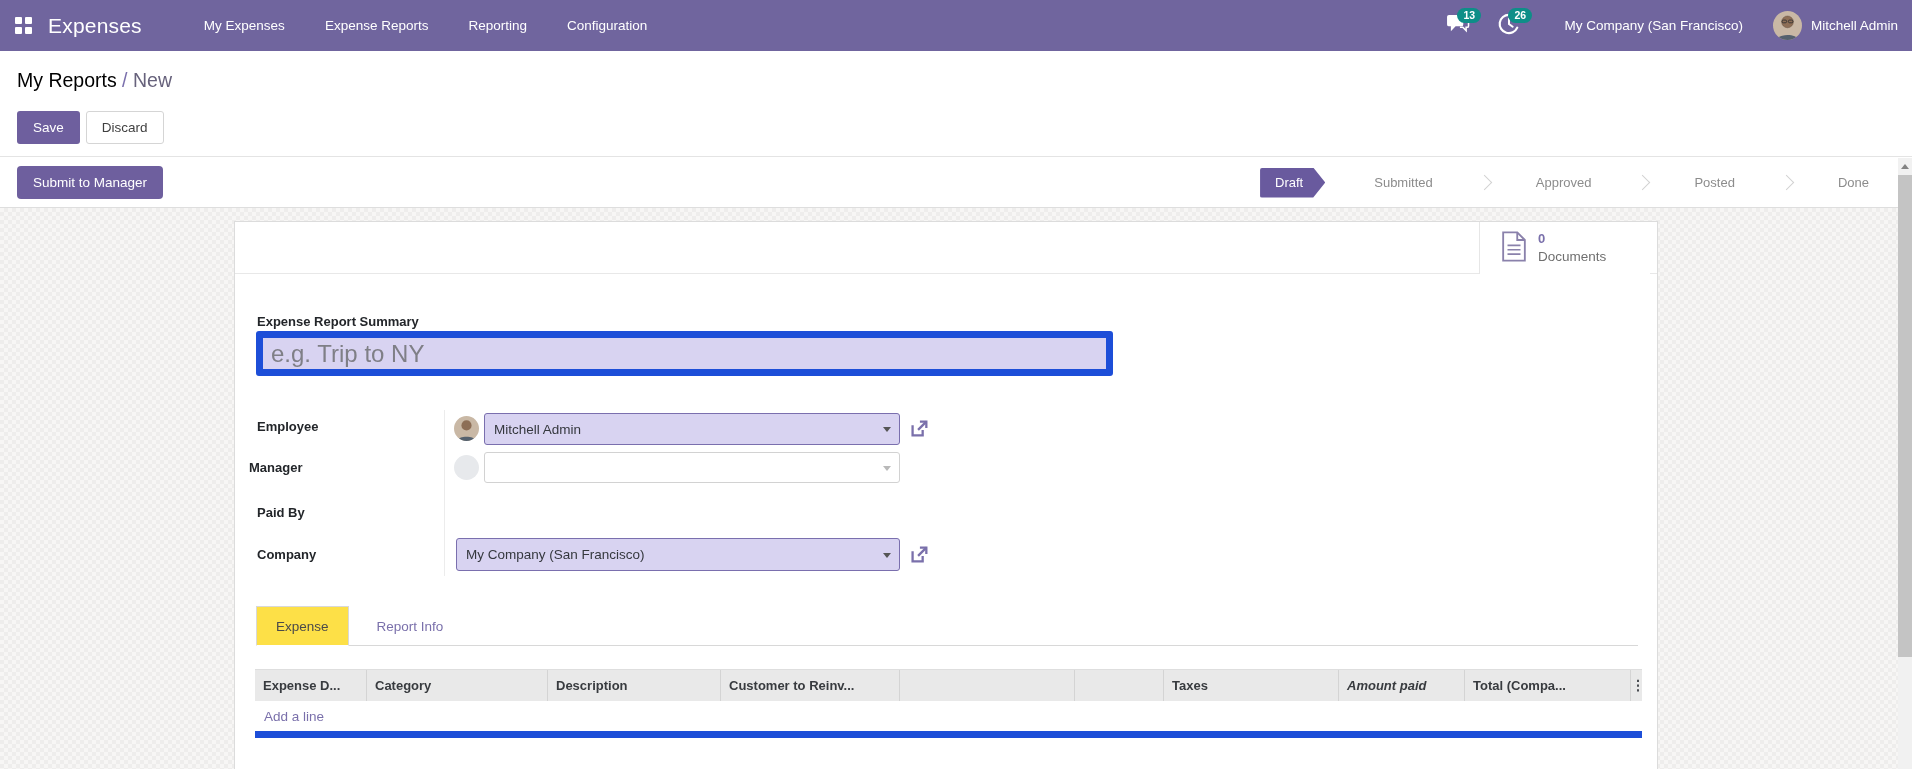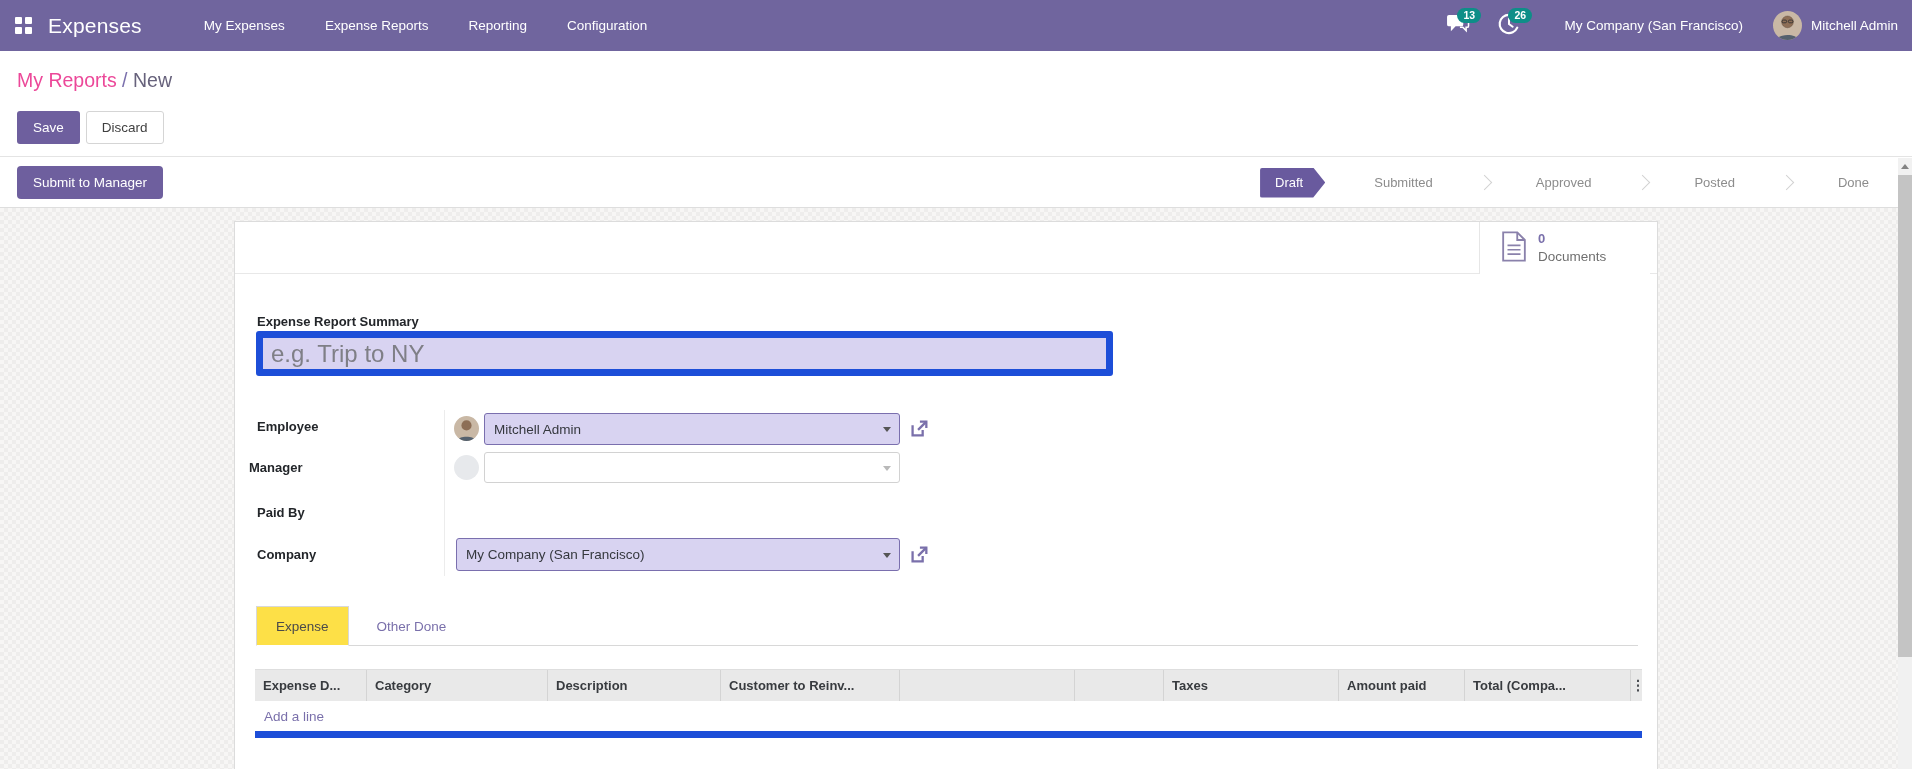--- a/index.html
+++ b/index.html
@@ -18,21 +18,21 @@
   .icon-btn { position:relative; height:100%; display:flex; align-items:center; padding:0 14px; cursor:pointer; }
   .badge { position:absolute; top:8px; left:24px; background:#0e8e88; color:#fff; font-size:10.5px; font-weight:bold; padding:2px 6px; border-radius:9px; line-height:1; }
   .company-switch { font-size:13.5px; padding:0 26px 0 30px; height:100%; display:flex; align-items:center; cursor:pointer; }
   .user-menu { display:flex; align-items:center; gap:9px; padding:0 14px 0 4px; height:100%; cursor:pointer; }
   .avatar { width:29px; height:29px; border-radius:50%; overflow:hidden; flex:0 0 auto; }
   .user-name { font-size:13.5px; }
 
   
   .cp { position:absolute; left:0; top:51px; width:1912px; height:106px; background:#fff; border-bottom:1px solid #e4e4e4; }
   .breadcrumb { position:absolute; left:17px; top:18px; font-size:19.5px; }
-  .bc-link { color:#ec4899; cursor:pointer; }
+  .bc-link { color:#000000; cursor:pointer; }
   .bc-sep { color:#7a6fac; }
   .bc-current { color:#67627c; }
   .cp-buttons { position:absolute; left:17px; top:60px; display:flex; }
   .btn { font-size:13.5px; height:33px; padding:0 15px; border-radius:3px; border:1px solid transparent; cursor:pointer; display:inline-flex; align-items:center; }
   .btn-primary { background:#6e5f9e; color:#fff; }
   .btn-secondary { background:#fff; color:#3f3f3f; border-color:#d5d5d5; margin-left:6px; }
 
   
   .statusbar { position:absolute; left:0; top:158px; width:1912px; height:50px; background:#fff; border-bottom:1px solid #dedede; display:flex; align-items:center; justify-content:space-between; padding:0 30px 0 17px; }
   .submit-btn { background:#6e5f9e; color:#fff; font-size:13.5px; height:33px; padding:0 16px; border:none; border-radius:4px; cursor:pointer; }
@@ -230,33 +230,33 @@
   <span class="ext-link" style="left:673px; top:322px;">
     <svg width="22" height="22" viewBox="0 0 24 24">
       <path d="M5 8 v11 h11 v-6" fill="none" stroke="#7a70ab" stroke-width="2.5"></path>
       <path d="M13 4 h7 v7" fill="none" stroke="#7a70ab" stroke-width="2.5"></path>
       <path d="M20 4 L11 13" fill="none" stroke="#7a70ab" stroke-width="2.5"></path>
     </svg>
   </span>
 
   <div class="tabs">
     <div class="tab tab-active">Expense</div>
-    <div class="tab tab-inactive">Other Done</div>
+    <div class="tab tab-inactive">Report Info</div>
   </div>
   <div class="tabs-underline"></div>
 
   <div class="thead">
     <div class="th" style="flex-basis:112px;">Expense D...</div>
     <div class="th" style="flex-basis:181px;">Category</div>
     <div class="th" style="flex-basis:173px;">Description</div>
     <div class="th" style="flex-basis:179px;">Customer to Reinv...</div>
     <div class="th" style="flex-basis:175px;"></div>
     <div class="th" style="flex-basis:89px;"></div>
     <div class="th" style="flex-basis:175px;">Taxes</div>
-    <div class="th" style="flex-basis:126px;">Amount paid</div>
+    <div class="th" style="flex-basis:126px;font-style:italic;">Amount paid</div>
     <div class="th" style="flex-basis:166px;">Total (Compa...</div>
     <div class="th">⋮</div>
   </div>
   <div class="addline-row">
     <span class="addline">Add a line</span>
   </div>
 </div>
 
 <div class="scrollbar">
   <div class="sb-up"></div>

